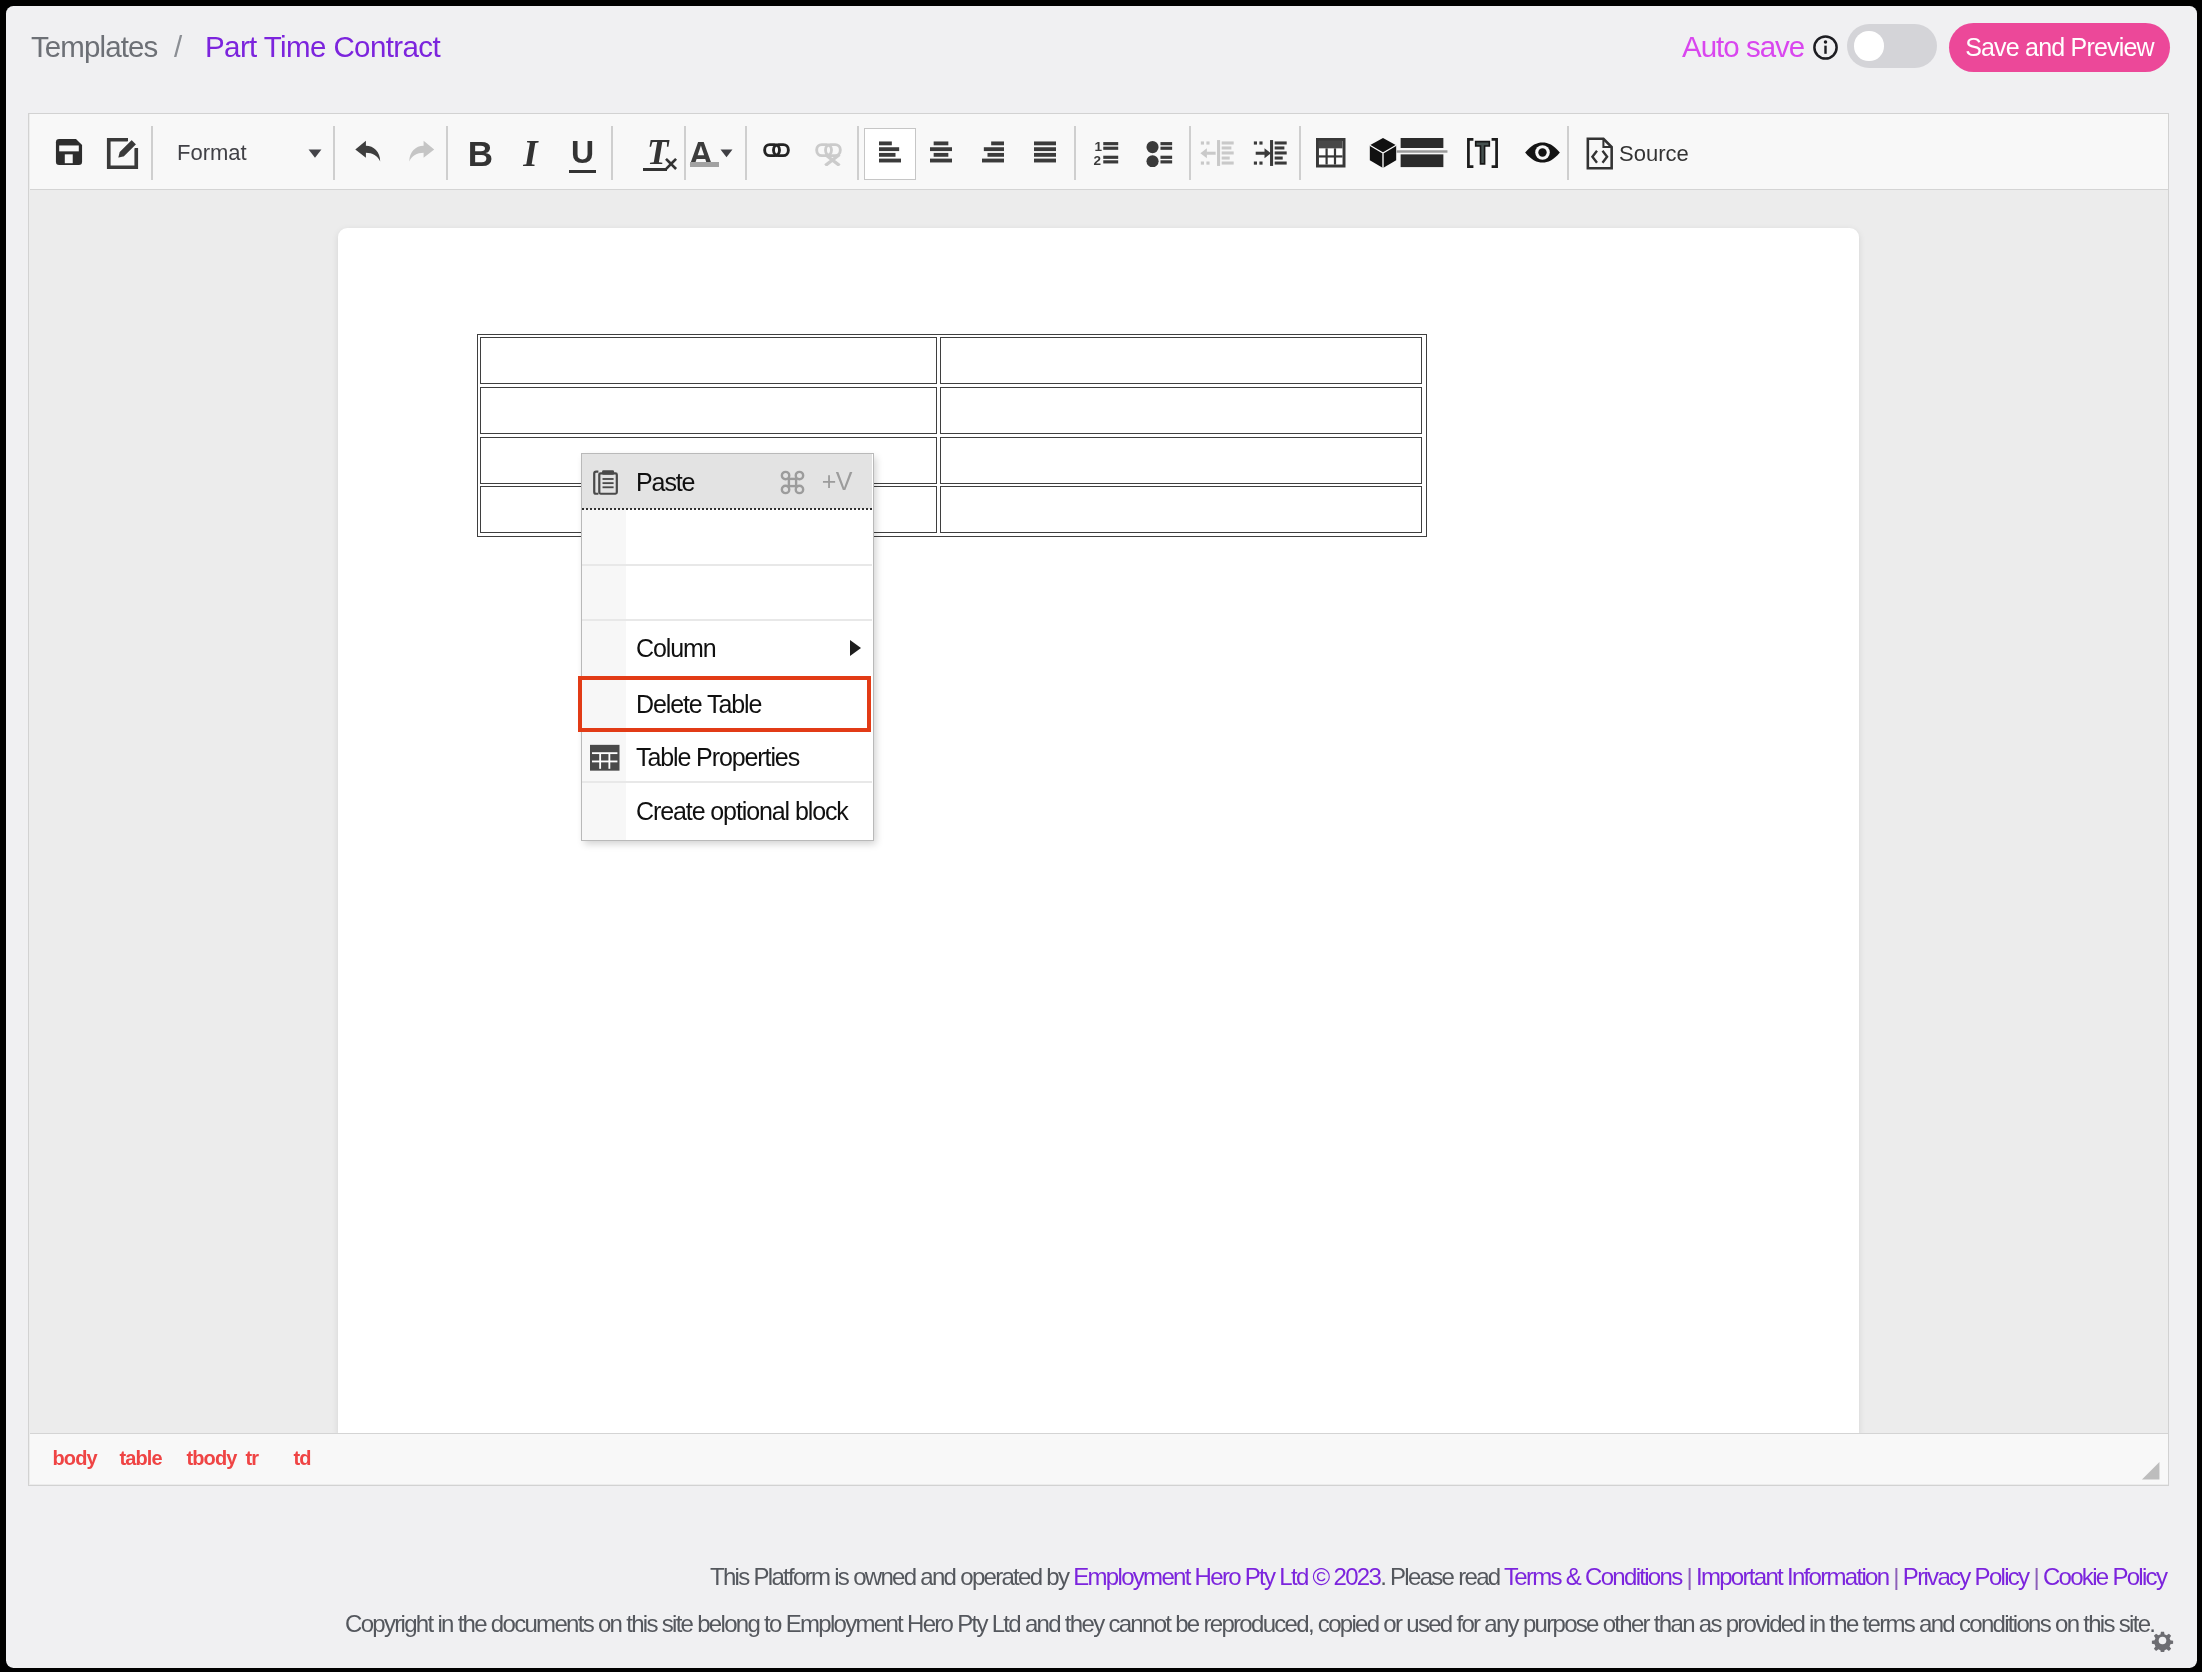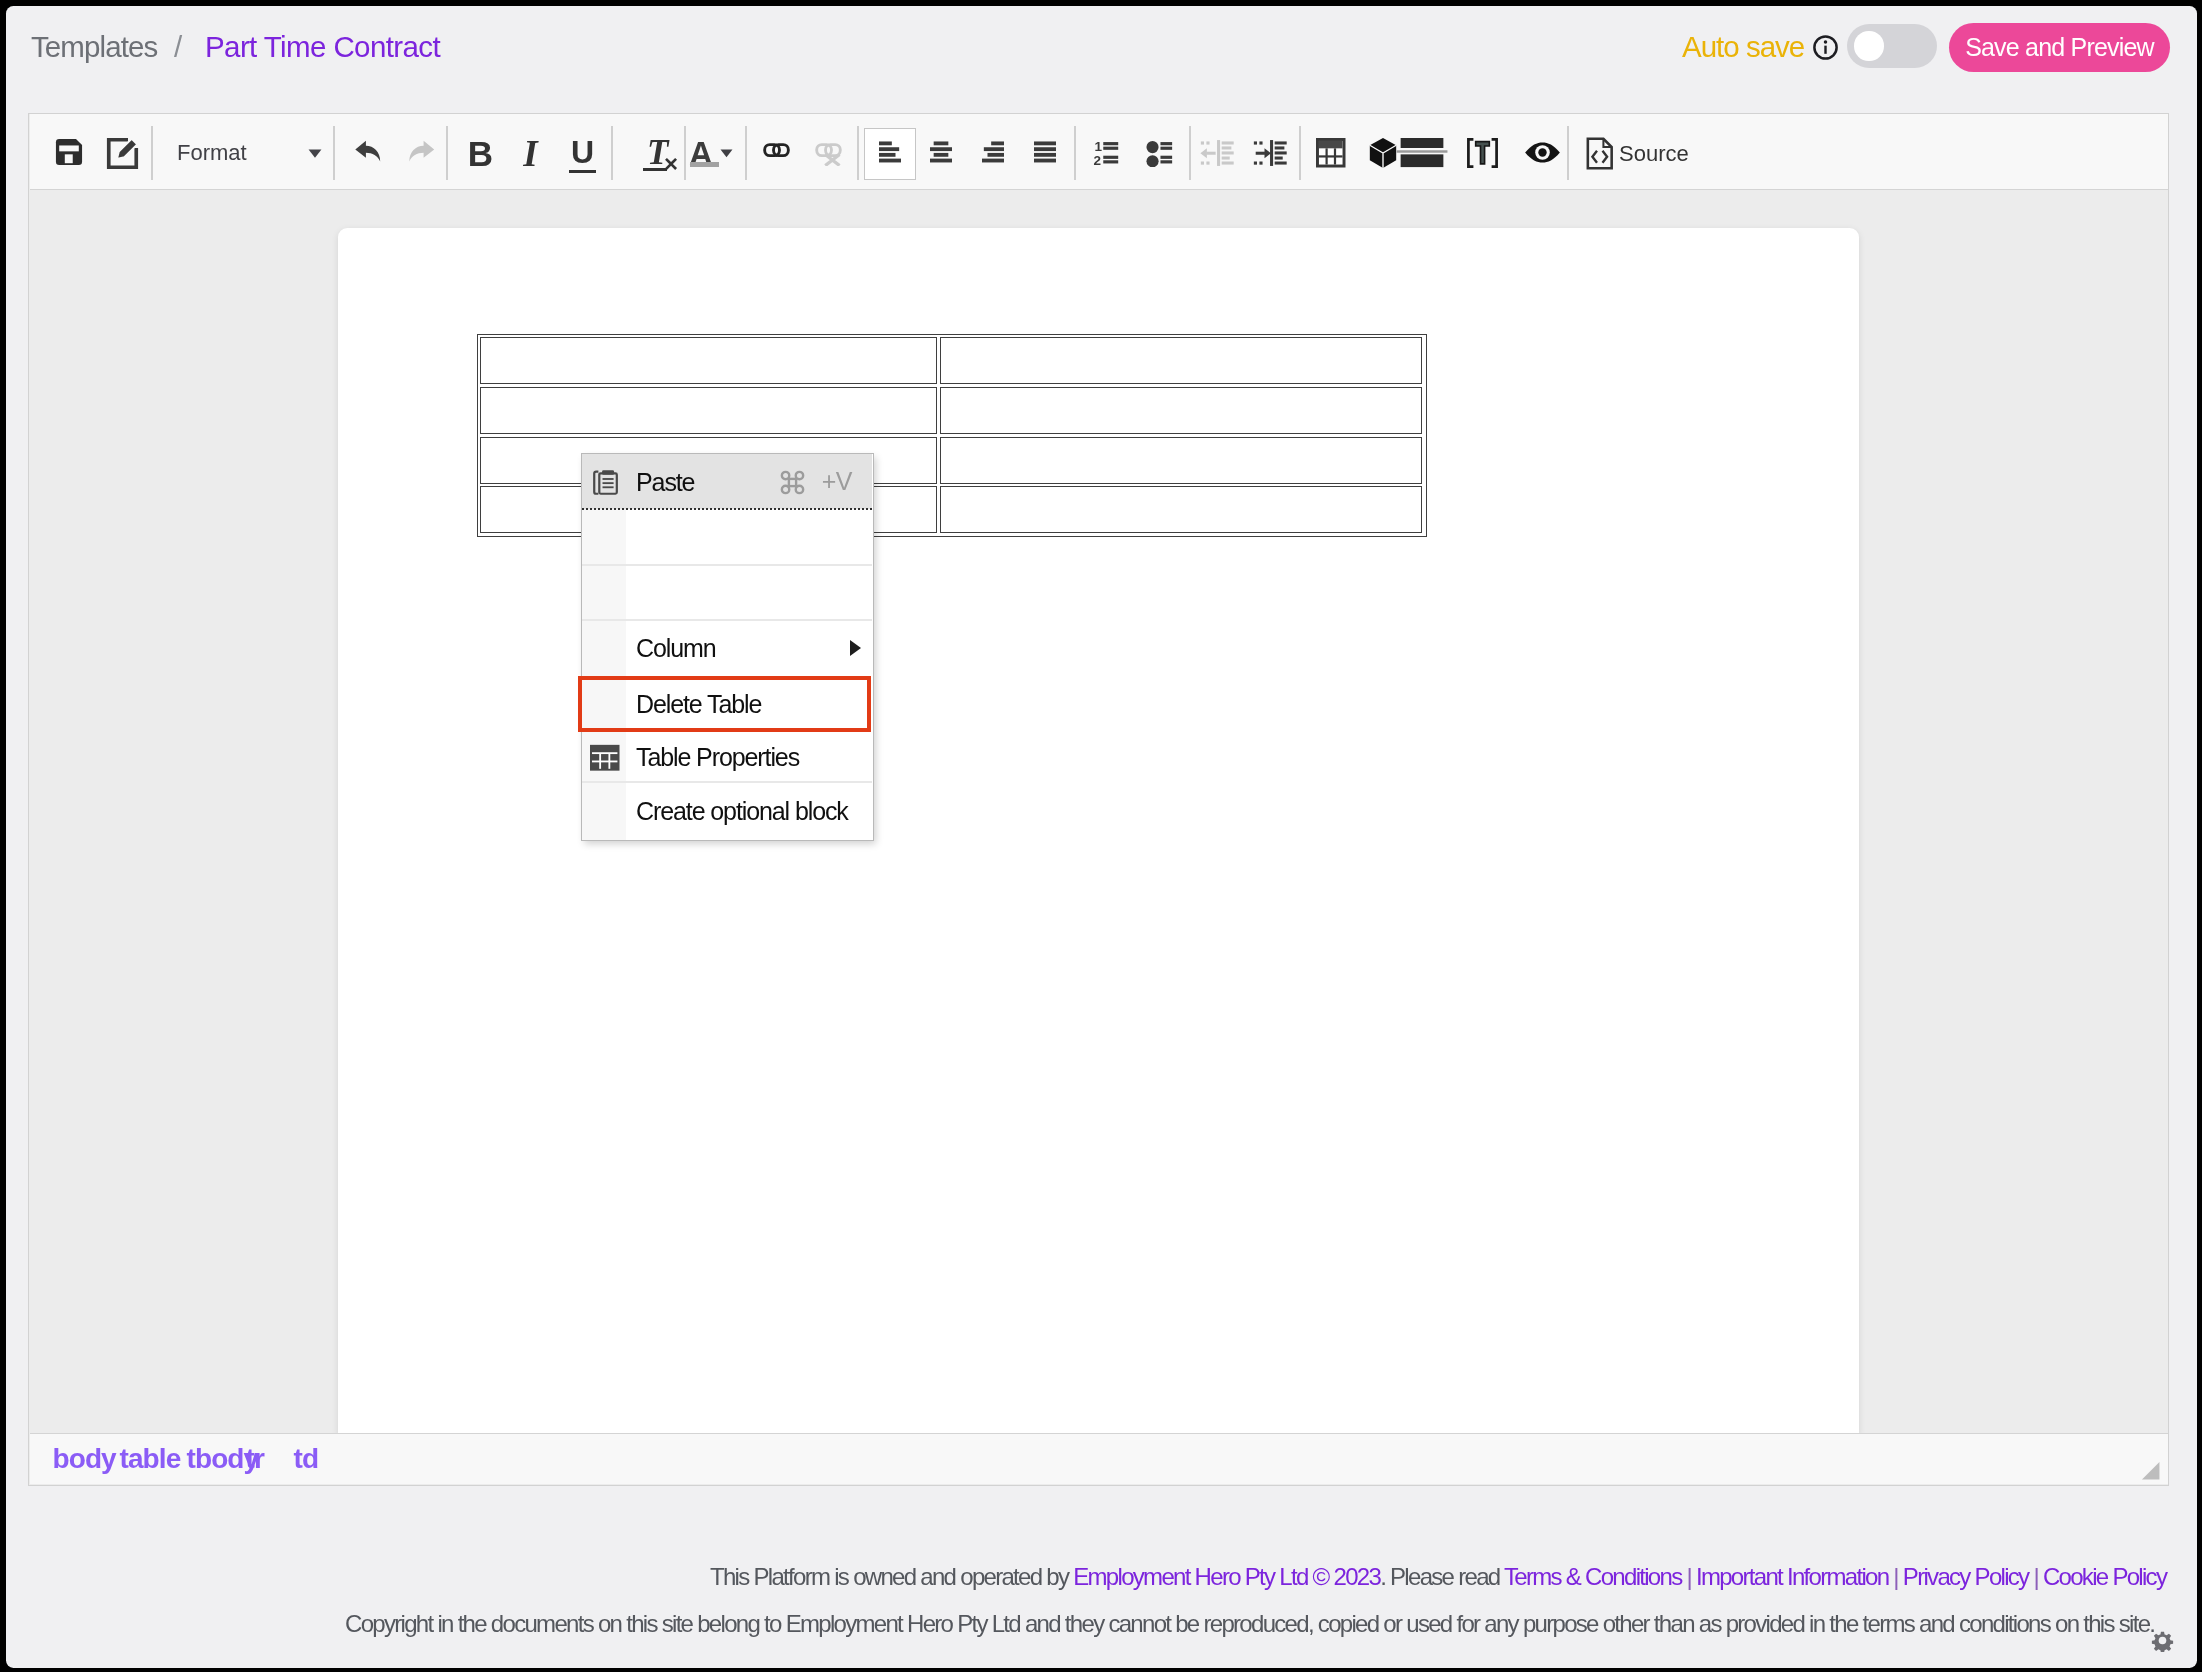--- a/index.html
+++ b/index.html
@@ -5,40 +5,40 @@
   * { margin:0; padding:0; box-sizing:border-box; }
   html,body { width:2202px; height:1672px; background:#000; overflow:hidden;
     font-family:"Liberation Sans", sans-serif; }
   .app { position:absolute; left:5.5px; top:5.5px; width:2191px; height:1662px;
     background:#f0f0f2; border-radius:7.4px; }
   .abs { position:absolute; }
 
   .crumb { position:absolute; top:30px; font-size:29.5px; letter-spacing:-0.9px; color:#6d7076; white-space:nowrap; }
   .crumb.link { color:#7c24dd !important; }
 
-  .autosave { position:absolute; top:30px; left:1682px; font-size:29.5px; letter-spacing:-1px; color:#eab308; }
+  .autosave { position:absolute; top:30px; left:1682px; font-size:29.5px; letter-spacing:-1px; color:#d946ef; }
   .toggle { position:absolute; left:1847px; top:24px; width:90px; height:44px;
     border-radius:22px; background:#d4d4d8; }
   .toggle .knob { position:absolute; left:7.4px; top:7.4px; width:29.5px; height:29.5px;
     border-radius:50%; background:#fff; }
   .btn { position:absolute; left:1949px; top:23px; width:221px; height:49px;
     border-radius:25px; background:#ec4899; color:#fff; font-size:25px; letter-spacing:-0.8px;
     text-align:center; line-height:48px; }
 
   .editor { position:absolute; left:28px; top:113px; width:2141px; height:1373px;
     border:1.8px solid #d2d2d2; background:#ececec; }
   .toolbar { position:absolute; left:29.5px; top:114px; width:2138px; height:76px;
     background:#f8f8f8; border-bottom:1.8px solid #d4d4d4; }
   .tsep { position:absolute; width:1.8px; height:54px; top:126px; background:#cfcfcf; }
   .page { position:absolute; left:338px; top:228px; width:1521px; height:1205px;
     background:#fff; border-radius:9.2px 9.2px 0 0;
     box-shadow:0 2.8px 7.4px rgba(0,0,0,0.10); }
   .pathbar { position:absolute; left:29.5px; top:1433px; width:2138px; height:51px;
     background:#f8f8f8; border-top:1.8px solid #d4d4d4; font-weight:bold;
-    font-size:28px; letter-spacing:-0.9px; color:#8b5cf6; line-height:49px;text-align:right; }
+    font-size:20px; letter-spacing:-0.9px; color:#ef4444; line-height:49px;text-align:right; }
   .pathbar span { position:absolute; top:0; }
 
   .dtable { position:absolute; left:477px; top:334px; width:950px; height:203px;
     border:1.8px solid #3f3f3f; }
   .cell { position:absolute; background:#fff; border:1.8px solid #3f3f3f; }
 
   .menu { position:absolute; left:581px; top:453px; width:293px; height:388px;
     background:#fff; border:1.8px solid #b9b9b9; box-shadow:2.8px 3.7px 7.4px rgba(0,0,0,0.18); }
   .gutter { position:absolute; left:0; top:0; width:44px; height:100%; background:#f7f7f7; }
   .mi { position:absolute; left:0; width:290px; font-size:25px; letter-spacing:-1.1px; color:#101010; }

